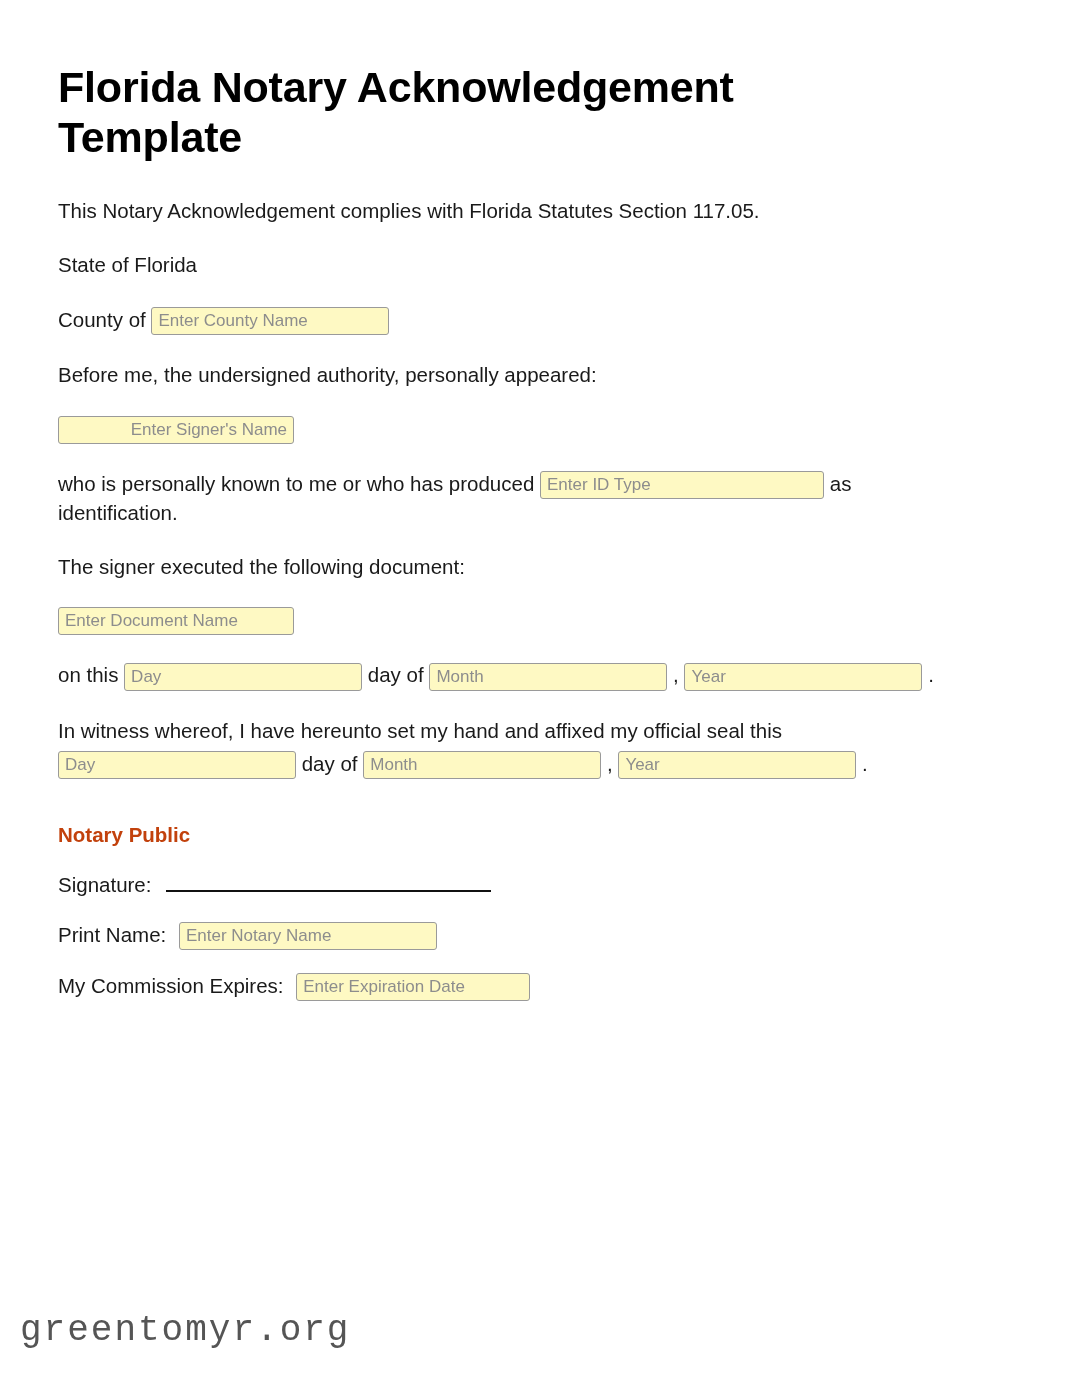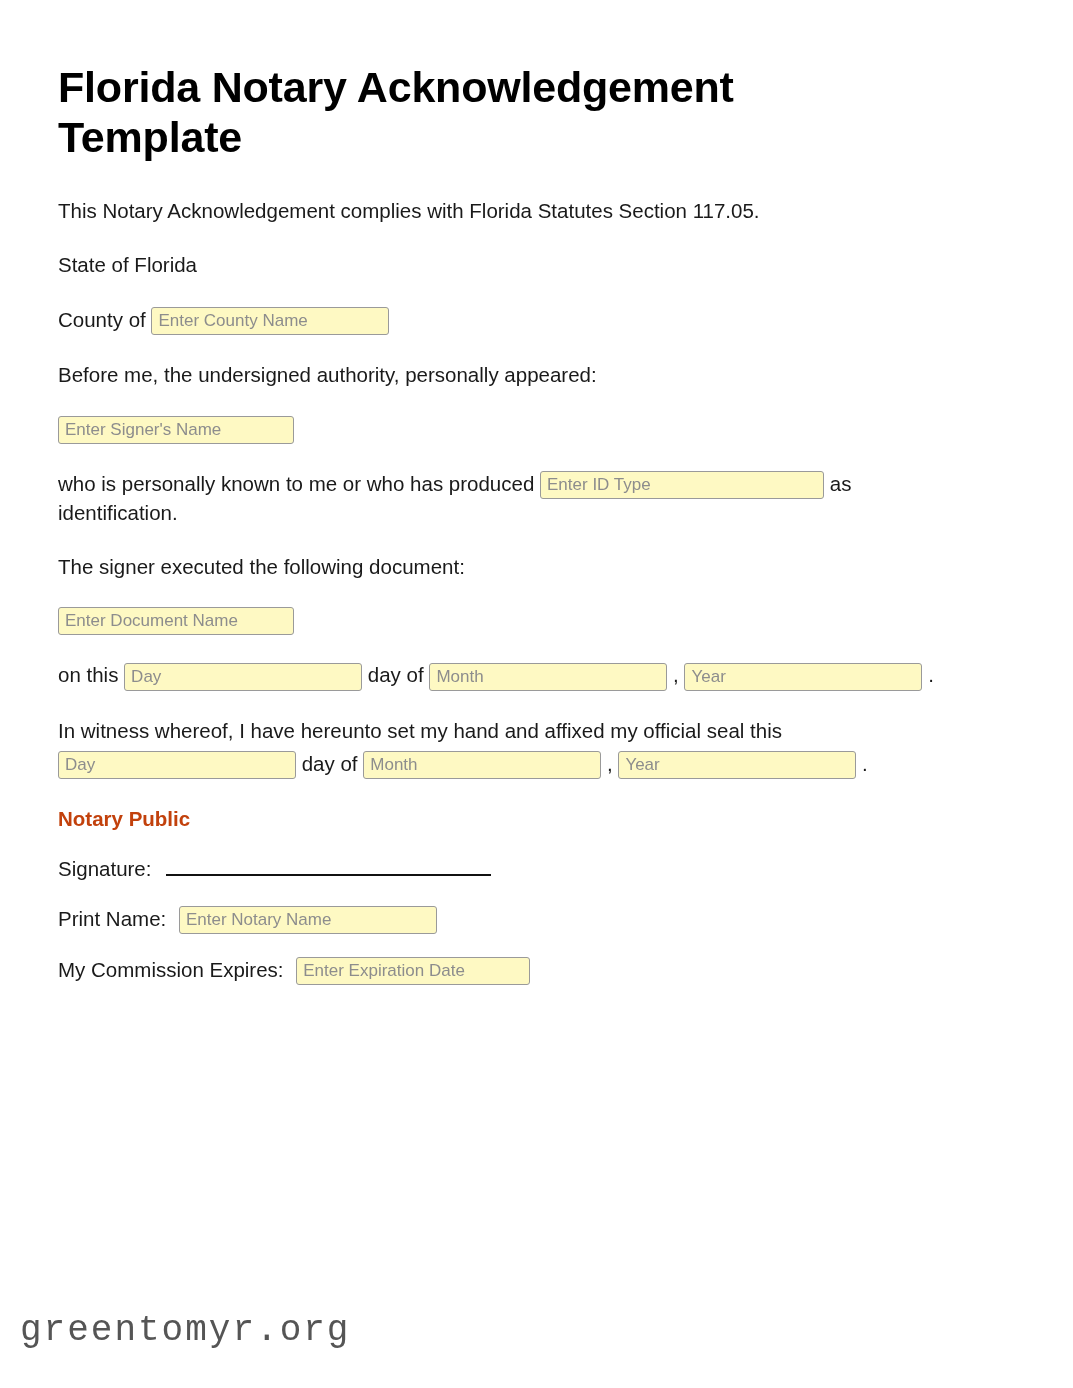--- a/index.html
+++ b/index.html
@@ -68,21 +68,21 @@
     height: 28px;
     vertical-align: middle;
     outline: none;
   }
   input.fld::placeholder {
     color: #8d8d8d;
     opacity: 1;
   }
 
   .w-county   { width: 238px; }
-  .w-signer   { width: 236px; }
+  .w-signer   { width: 236px; text-align: right; }
   .w-idtype   { width: 284px; }
   .w-docname  { width: 236px; }
   .w-day1     { width: 238px; }
   .w-month1   { width: 238px; }
   .w-year1    { width: 238px; }
   .w-day2     { width: 238px; }
   .w-month2   { width: 238px; }
   .w-year2    { width: 238px; }
   .w-notary   { width: 258px; }
   .w-comm     { width: 234px; }
@@ -94,21 +94,21 @@
 
   .witness-line {
     font-size: 20.5px;
     line-height: 1.32;
     margin: 0 0 6px 0;
     color: #1a1a1a;
   }
   .witness-fields {
     font-size: 20.5px;
     line-height: 1.34;
-    margin: 0 0 28px 0;
+    margin: 0 0 44px 0;
     color: #1a1a1a;
   }
 
   h2.notary-heading {
     font-size: 20.5px;
     font-weight: bold;
     margin: 0 0 26px 0;
     color: #c2410c;
   }
 

